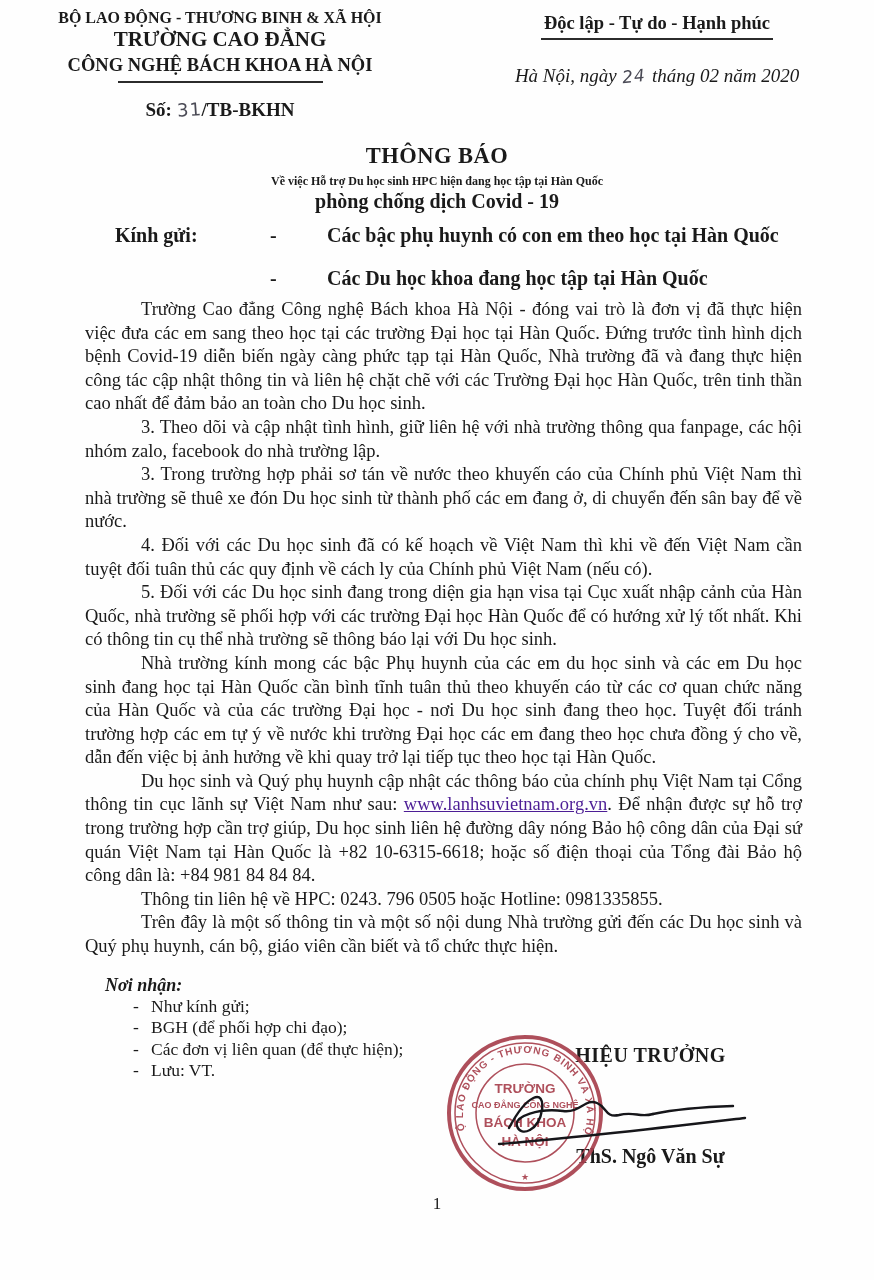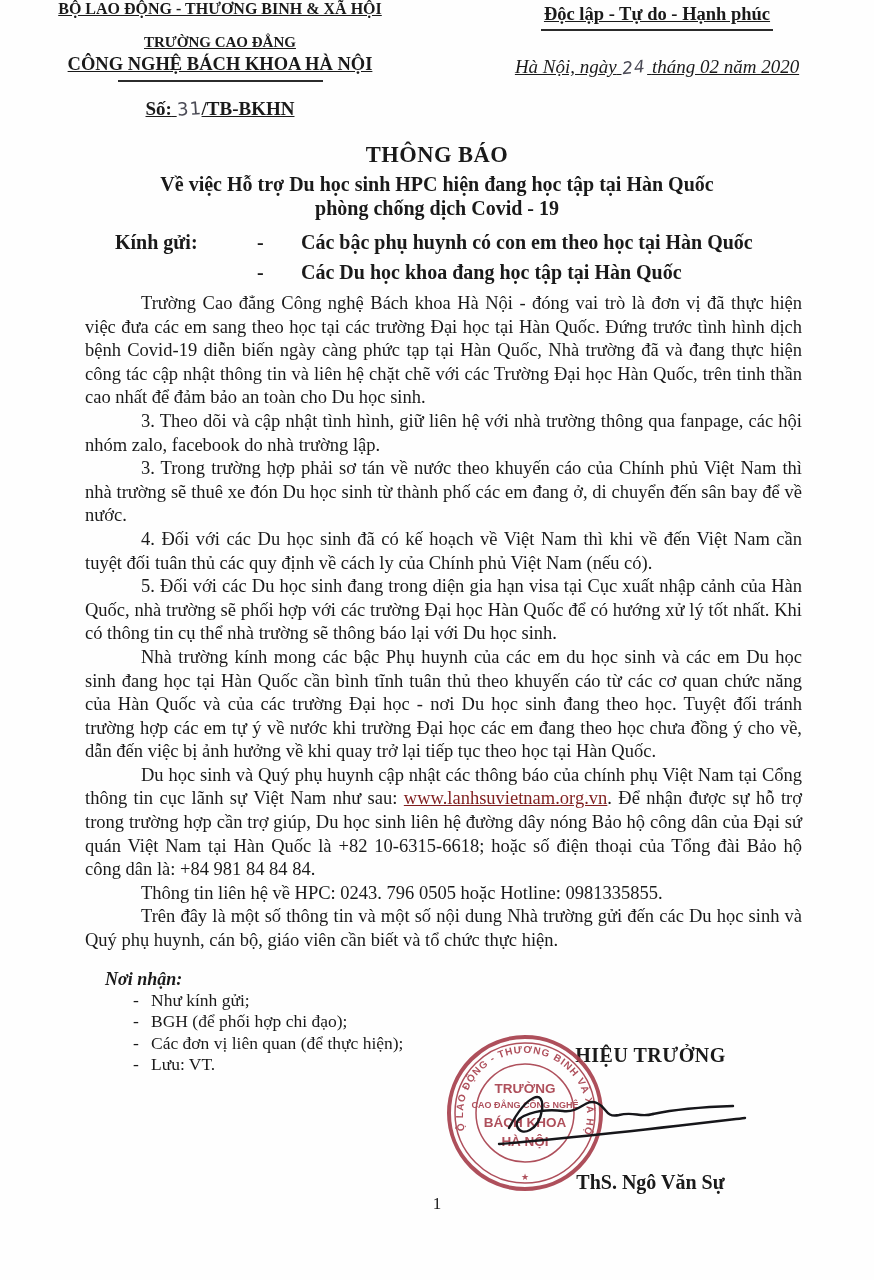--- a/index.html
+++ b/index.html
@@ -5,67 +5,68 @@
   html,body{margin:0;padding:0;background:#ffffff;}
   .page{
     position:relative;
     width:874px;height:1280px;
     background:#fefefe;
     color:#1a1a1a;
     font-family:"Liberation Serif","DejaVu Serif",serif;
     overflow:hidden;
   }
   
-  .header{display:flex;text-decoration:underline;}
+  .header{display:flex;padding-top:9px;}
   .header-left{width:440px;text-align:center;}
   .header-right{width:434px;text-align:center;}
   .hl1{font-size:16px;font-weight:bold;}
-  .hl2{font-size:15px;font-weight:bold;margin-top:16px;}
+  .hl2{font-size:21px;font-weight:bold;margin-top:0;}
   .hl3{font-size:18.5px;font-weight:bold;margin-top:3px;}
   .underline-left{width:205px;border-bottom:2.5px solid #2b2b2b;margin:5px auto 0;}
   .so-line{margin-top:16px;font-size:19px;font-weight:bold;}
   .hand{
     font-family:"DejaVu Sans",sans-serif;
     color:#4a4a55;font-weight:normal;
     display:inline-block;transform:rotate(-4deg);
     font-size:18px;letter-spacing:1px;
   }
   .hr1{font-size:17px;font-weight:bold;}
   .hr2{font-size:18.5px;font-weight:bold;margin-top:4px;}
   .underline-right{width:232px;border-bottom:2.5px solid #2b2b2b;margin:4px auto 0;}
   .date-line{margin-top:25px;font-style:italic;font-size:19px;}
   .date-line .hand{font-size:17px;transform:rotate(-6deg);margin:0 1px;}
   
   .title-block{text-align:center;margin-top:22px;}
   .doc-title{font-size:22.5px;font-weight:bold;letter-spacing:.5px;}
-  .doc-subject1{font-size:20px;font-weight:bold;margin-top:5px;}
+  .doc-subject1{font-size:12px;font-weight:bold;margin-top:5px;}
   .doc-subject2{font-size:20px;font-weight:bold;margin-top:1px;}
   
   .salutation{
     margin:7px 74px 0 115px;
     font-size:20px;font-weight:bold;
     display:grid;grid-template-columns:138px 48px auto;
     line-height:30px;
+    gap:13px;
   }
   .sal-dash{text-align:left;padding-left:4px;}
   
   .body{margin:5px 72px 0 85px;}
   .body p{
     margin:0;font-size:18.5px;line-height:23.6px;
     text-align:justify;text-indent:56px;
   }
-  .doc-link{color:#7f1d1d;text-decoration:underline;cursor:pointer;}
+  .doc-link{color:#4c1d95;text-decoration:underline;cursor:pointer;}
   
   .footer-left{margin:16px 0 0 105px;width:380px;}
   .nn-label{font-size:18px;font-weight:bold;font-style:italic;}
   .nn-item{display:flex;font-size:17.5px;line-height:21.5px;padding-left:28px;}
   .nn-dash{width:18px;}
   .sign-block{position:absolute;left:533px;top:1044px;width:235px;text-align:center;}
   .sign-title{font-size:20px;font-weight:bold;letter-spacing:.5px;}
-  .sign-name{font-size:20px;font-weight:bold;margin-top:104px;}
+  .sign-name{font-size:20px;font-weight:bold;margin-top:78px;}
   .stamp{position:absolute;left:445px;top:1033px;width:160px;height:160px;opacity:.92;}
   .signature-svg{position:absolute;left:487px;top:1080px;width:270px;height:85px;}
   .page-number{
     position:absolute;left:0;right:0;bottom:66px;
     text-align:center;font-size:17px;
   }
 </style>
 </head>
 <body>
 

